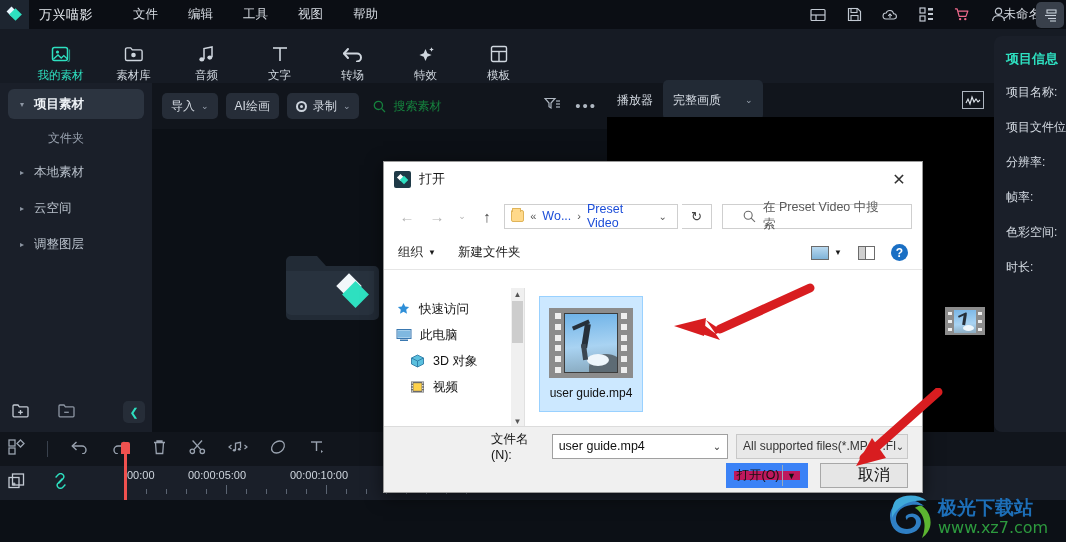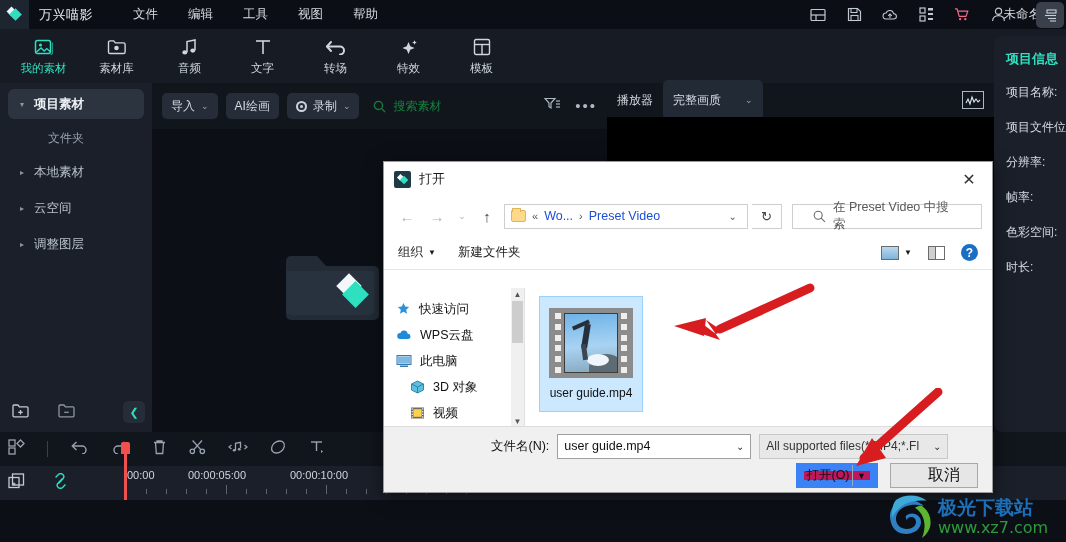--- a/index.html
+++ b/index.html
@@ -25,21 +25,21 @@
   .menu-items span { color:#d6dbe2; font-size:12.5px; cursor:default; }
   .proj-title { position:absolute; left:0; right:0; text-align:right; color:#d9dee5; font-size:12.5px; pointer-events:none; }
   .top-icons { position:absolute; right:60px; top:0; height:29px; display:flex; align-items:center; gap:20px; }
   .top-icons .ic { width:16px; height:16px; color:#c2c9d2; display:flex; align-items:center; justify-content:center; }
   .top-icons .ic svg { display:block; }
   .corner-btn { position:absolute; right:2px; top:2px; width:28px; height:26px; background:#39404b; border-radius:5px; display:flex; align-items:center; justify-content:center; }
 
   
   .tabrow {
     position:absolute; top:29px; left:0; width:1066px; height:54px;
-    background:#161b24; display:flex; align-items:center; padding-left:7px;
+    background:#161b24; display:flex; align-items:flex-end; padding-left:24px;
   }
   .tabrow .tab { width:73px; display:flex; flex-direction:column; align-items:center; gap:3px; cursor:default; }
   .tabrow .tab .glyph { height:22px; display:flex; align-items:center; justify-content:center; color:#cfd6de; }
   .tabrow .tab .lbl { font-size:11.5px; color:#cfd6de; }
   .tabrow .tab.active .lbl { color:#2ee0c0; }
   .tabrow .tab.active .glyph { color:#2ee0c0; }
 
   
   .sidebar { position:absolute; top:83px; left:0; width:152px; bottom:110px; background:#1a1f29; }
   .side-item { margin:6px 8px; height:30px; border-radius:6px; display:flex; align-items:center; padding-left:12px; gap:10px; font-size:12.5px; color:#b9c1cb; }
@@ -84,21 +84,21 @@
   .tl-icons { display:flex; align-items:center; gap:26px; color:#c3cad3; }
   .ruler { position:absolute; left:125px; bottom:42px; right:0; height:34px; }
   .ruler .tick-lbl { position:absolute; top:3px; font-size:11px; color:#cfd6de; }
   .ruler .tick { position:absolute; bottom:6px; width:1px; background:#5b6472; }
   .playhead { position:absolute; left:124px; bottom:0; width:3px; height:100px; background:#f0514f; }
   .playhead .knob { position:absolute; top:-0px; left:-3px; width:9px; height:12px; background:#f0514f; border-radius:2px 2px 0 0; }
   .tl-body { position:absolute; left:0; bottom:0; width:1066px; height:42px; background:#0c1016; }
 
   
   .dialog {
-    position:absolute; left:383px; top:161px; width:610px; height:332px;
+    position:absolute; left:383px; top:161px; width:540px; height:332px;
     background:#ffffff; border:1px solid #9a9a9a;
     box-shadow: 0 4px 16px rgba(0,0,0,.55);
     font-family:"Liberation Sans","DejaVu Sans",sans-serif;
   }
   .dlg-title { height:34px; display:flex; align-items:center; padding:0 6px 0 10px; }
   .dlg-icon { width:17px; height:17px; background:#1f3a47; border-radius:2px; display:flex; align-items:center; justify-content:center; position:relative; }
   .dlg-icon .i1 { width:6px; height:6px; background:#2ee0c0; transform:rotate(45deg); position:absolute; left:7px; top:6px;}
   .dlg-icon .i2 { width:5px; height:5px; background:#ffffff; transform:rotate(45deg); position:absolute; left:4px; top:4px;}
   .dlg-title .t { font-size:13px; color:#1a1a1a; margin-left:8px; }
   .dlg-close { margin-left:auto; width:34px; height:28px; display:flex; align-items:center; justify-content:center; color:#333; font-size:16px; }
@@ -567,26 +567,20 @@
     <div class="dlg-main">
       <div class="dlg-tree">
         <div class="tree-item">
           <svg width="15" height="14" viewBox="0 0 15 14">
               <path d="M7.5 1l1.7 3.6 3.9.5-2.9 2.7.8 3.9-3.5-2-3.5 2 .8-3.9L1.9 5.1l3.9-.5z" fill="#2f8fd8"></path>
             </svg>
           <span>快速访问</span>
         </div>
         <div class="tree-item">
           <svg width="16" height="14" viewBox="0 0 16 14">
-              <path d="M4 11a3 3 0 0 1 .4-6 3.8 3.8 0 0 1 7.3.8A2.6 2.6 0 0 1 12 11z" fill="#1f8ad8"></path>
-            </svg>
-          <span>WPS云盘</span>
-        </div>
-        <div class="tree-item">
-          <svg width="16" height="14" viewBox="0 0 16 14">
               <rect x="1" y="1.5" width="14" height="9" fill="#cfe6f7" stroke="#3a78b0" stroke-width="1"></rect>
               <rect x="2" y="2.5" width="12" height="7" fill="#7fb8e0"></rect>
               <rect x="4" y="11.5" width="8" height="1.5" fill="#3a78b0"></rect>
             </svg>
           <span>此电脑</span>
         </div>
         <div class="tree-item indent">
           <svg width="15" height="14" viewBox="0 0 15 14">
               <path d="M7.5 1l6 3v6l-6 3-6-3V4z" fill="#5bc0de" stroke="#2c7ba6" stroke-width=".9"></path>
               <path d="M1.5 4l6 3 6-3M7.5 7v6" fill="none" stroke="#2c7ba6" stroke-width=".9"></path>

